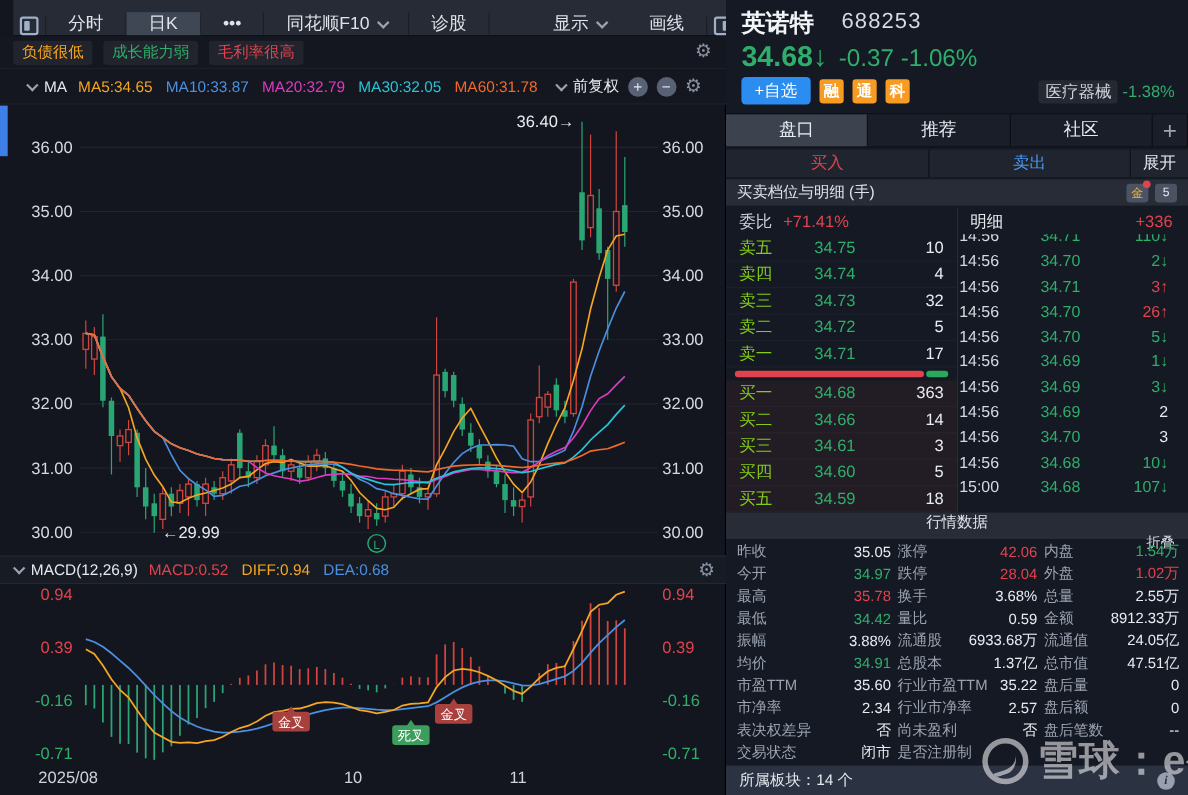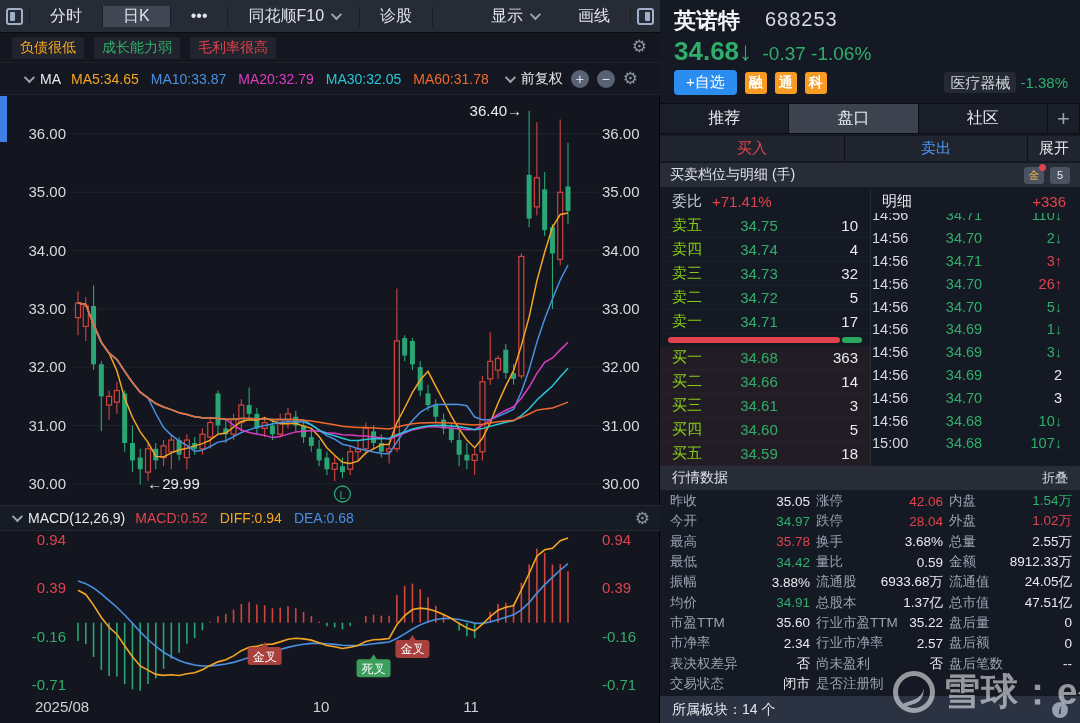--- a/index.html
+++ b/index.html
@@ -1,21 +1,21 @@
 <!DOCTYPE html>
 <html><head>
 <meta charset="utf-8">
 <style>
   * { margin:0; padding:0; box-sizing:border-box; }
   html,body { width:1080px; height:723px; background:#0d0f15; font-family:"Liberation Sans", sans-serif; overflow:hidden; }
   #app { position:relative; width:1080px; height:723px; background:#13161e; overflow:hidden; }
 
   
   #chart-col { position:absolute; left:0; top:0; width:660px; height:723px; background:#13161e; border-right:1px solid #000; }
-  #toolbar { position:absolute; left:0; top:0; width:660px; height:33px; background:#262b35; border-bottom:1px solid #0a0c10; display:flex; align-items:center; }
+  #toolbar { position:absolute; left:12px; top:0; width:660px; height:33px; background:#262b35; border-bottom:1px solid #0a0c10; display:flex; align-items:flex-end; }
   .tb-icon-box { width:30px; display:flex; align-items:center; justify-content:center; border-right:1px solid #1a1e26; }
   .panel-ico { width:17px; height:17px; border:2px solid #9fb0c8; border-radius:3px; position:relative; }
   .panel-ico i { position:absolute; top:2px; bottom:2px; width:5px; background:#9fb0c8; border-radius:1px; }
   .panel-ico.left i { left:2px; } .panel-ico.right i { right:2px; }
   .tb-tab { display:flex; align-items:center; justify-content:center; padding:0 20px; color:#dfe3ea; font-size:16px; border-right:1px solid #1a1e26; white-space:nowrap; }
   .tb-tab.active { background:#3f4document654; background:#3f4654; }
   .tb-spacer { flex:1; }
   .chev { display:inline-block; width:8px; height:8px; border-right:2px solid #9aa3b2; border-bottom:2px solid #9aa3b2; transform:rotate(45deg) translateY(-2px); margin-left:7px; }
   #tags-row { position:absolute; left:0; top:33px; width:660px; height:30px; background:#14171f; border-bottom:1px solid #1e222b; display:flex; align-items:center; padding-left:12px; gap:10px; }
   .tag-chip { font-size:14px; padding:2px 8px; border-radius:3px; background:rgba(255,255,255,0.06); }
@@ -27,21 +27,21 @@
   #left-blue-bar { position:absolute; left:0; top:96px; width:7px; height:46px; background:#3f7fe8; }
   #macd-header { position:absolute; left:0; top:505px; width:660px; height:26px; background:#171b24; border-top:1px solid #242832; border-bottom:1px solid #242832; display:flex; align-items:center; font-size:14px; color:#e6e9ee; padding:0 10px; z-index:2; }
   #chart-svg { position:absolute; left:0; top:0; z-index:1; }
 
   
   #right-panel { position:absolute; left:660px; top:0; width:420px; height:723px; background:#151923; }
   #q-name { position:absolute; left:14px; top:6px; font-size:22px; font-weight:bold; color:#f2f4f7; }
   #q-code { position:absolute; left:105px; top:8px; font-size:20px; color:#d6dae2; letter-spacing:1px; }
   #q-price-row { position:absolute; left:14px; top:36px; color:#2fae6b; }
   #q-price { font-size:26px; font-weight:bold; }
-  #q-change { font-size:19px; margin-left:6px; }
+  #q-change { font-size:22px; margin-left:6px; }
   #q-btn-row { position:absolute; left:14px; top:70px; display:flex; align-items:center; gap:8px; }
   #add-watch { background:#2b8df0; color:#fff; font-size:15px; padding:3px 12px; border-radius:4px; }
   .mini-badge { width:22px; height:22px; border-radius:3px; background:#f79b22; color:#fff; font-size:14px; font-weight:bold; display:flex; align-items:center; justify-content:center; }
   #industry { position:absolute; right:12px; top:74px; font-size:15px; }
   #industry .ind-name { color:#cfd4dc; background:rgba(255,255,255,0.07); padding:2px 6px; border-radius:3px; }
   #industry .ind-pct { color:#2fae6b; margin-left:4px;text-align:right; }
   #panel-tabs { position:absolute; left:0; top:103px; width:420px; height:31px; display:flex; background:#171b25; border-top:1px solid #0b0d12; border-bottom:1px solid #0b0d12; }
   .p-tab { flex:1; display:flex; align-items:center; justify-content:center; font-size:16px; color:#e8ebf0; border-right:1px solid #0b0d12; background:#1a1e28; }
   .p-tab.active { background:#3c434f; }
   .p-tab.plus { flex:0 0 32px; color:#9aa3b2; font-size:22px; }
@@ -69,21 +69,21 @@
   .book-vol { color:#e8ebf0; flex:1; text-align:right; }
   #ratio-bar { position:absolute; left:8px; top:337px; width:194px; height:6px; display:flex; gap:2px; }
   #ratio-red { width:172px; background:#e0434e; border-radius:3px; }
   #ratio-green { flex:1; background:#2aa85e; border-radius:3px; }
   #details { position:absolute; left:204px; top:213px; width:208px; height:253px; overflow:hidden; }
   .det-row { height:22.8px; display:flex; align-items:center; font-size:14.5px; padding:0 10px 0 8px; }
   .det-time { color:#d5d9e0; width:56px; }
   .det-price { color:#2fae6b; width:72px; text-align:center; }
   .det-vol { flex:1; text-align:right; }
   .c-g { color:#2fae6b; } .c-r { color:#e0434e; } .c-w { color:#e8ebf0; }
-  #mkt-strip { position:absolute; left:0; top:466px; width:420px; height:24px; background:#272c37; display:flex; align-items:center; padding:0 12px; font-size:14px; color:#dfe3ea; }
+  #mkt-strip { position:absolute; left:0; top:466px; width:420px; height:24px; background:#272c37; display:flex; align-items:center; padding:0 12px; font-size:14px; color:#dfe3ea;flex-direction:column; }
   #mkt-collapse { margin-left:auto; color:#cfd4dc; font-size:13px; }
   #market-rows { position:absolute; left:0; top:491px; width:420px; }
   .mkt-row { height:20.3px; display:flex; font-size:13.5px; align-items:center; }
   .mkt-cell { display:flex; align-items:center; }
   .mkt-cell .lbl { color:#9ba3b2; }
   .mkt-cell .val { flex:1; text-align:right; }
   .mkt-c1 { width:150px; padding-left:10px; }
   .mkt-c2 { width:133px; padding-left:6px; }
   .mkt-c3 { width:137px; padding-left:6px; padding-right:8px; }
   #bottom-bar { position:absolute; left:0; top:696px; width:420px; height:27px; background:#2b3242; display:flex; align-items:center; padding:0 12px; font-size:14px; color:#e4e8ee; }
@@ -439,22 +439,22 @@
       <span id="add-watch">+自选</span>
       <span class="mini-badge">融</span>
       <span class="mini-badge">通</span>
       <span class="mini-badge">科</span>
     </div>
     <div id="industry">
       <span class="ind-name">医疗器械</span><span class="ind-pct">-1.38%</span>
     </div>
 
     <div id="panel-tabs">
+        <div class="p-tab active">盘口</div>
         <div class="p-tab">推荐</div>
-        <div class="p-tab active">盘口</div>
         <div class="p-tab">社区</div>
         <div class="p-tab plus">+</div>
       </div>
 
     <div id="trade-bar">
       <div id="trade-buy">买入</div>
       <div id="trade-sell">卖出</div>
       <div id="trade-expand">展开</div>
     </div>
 

